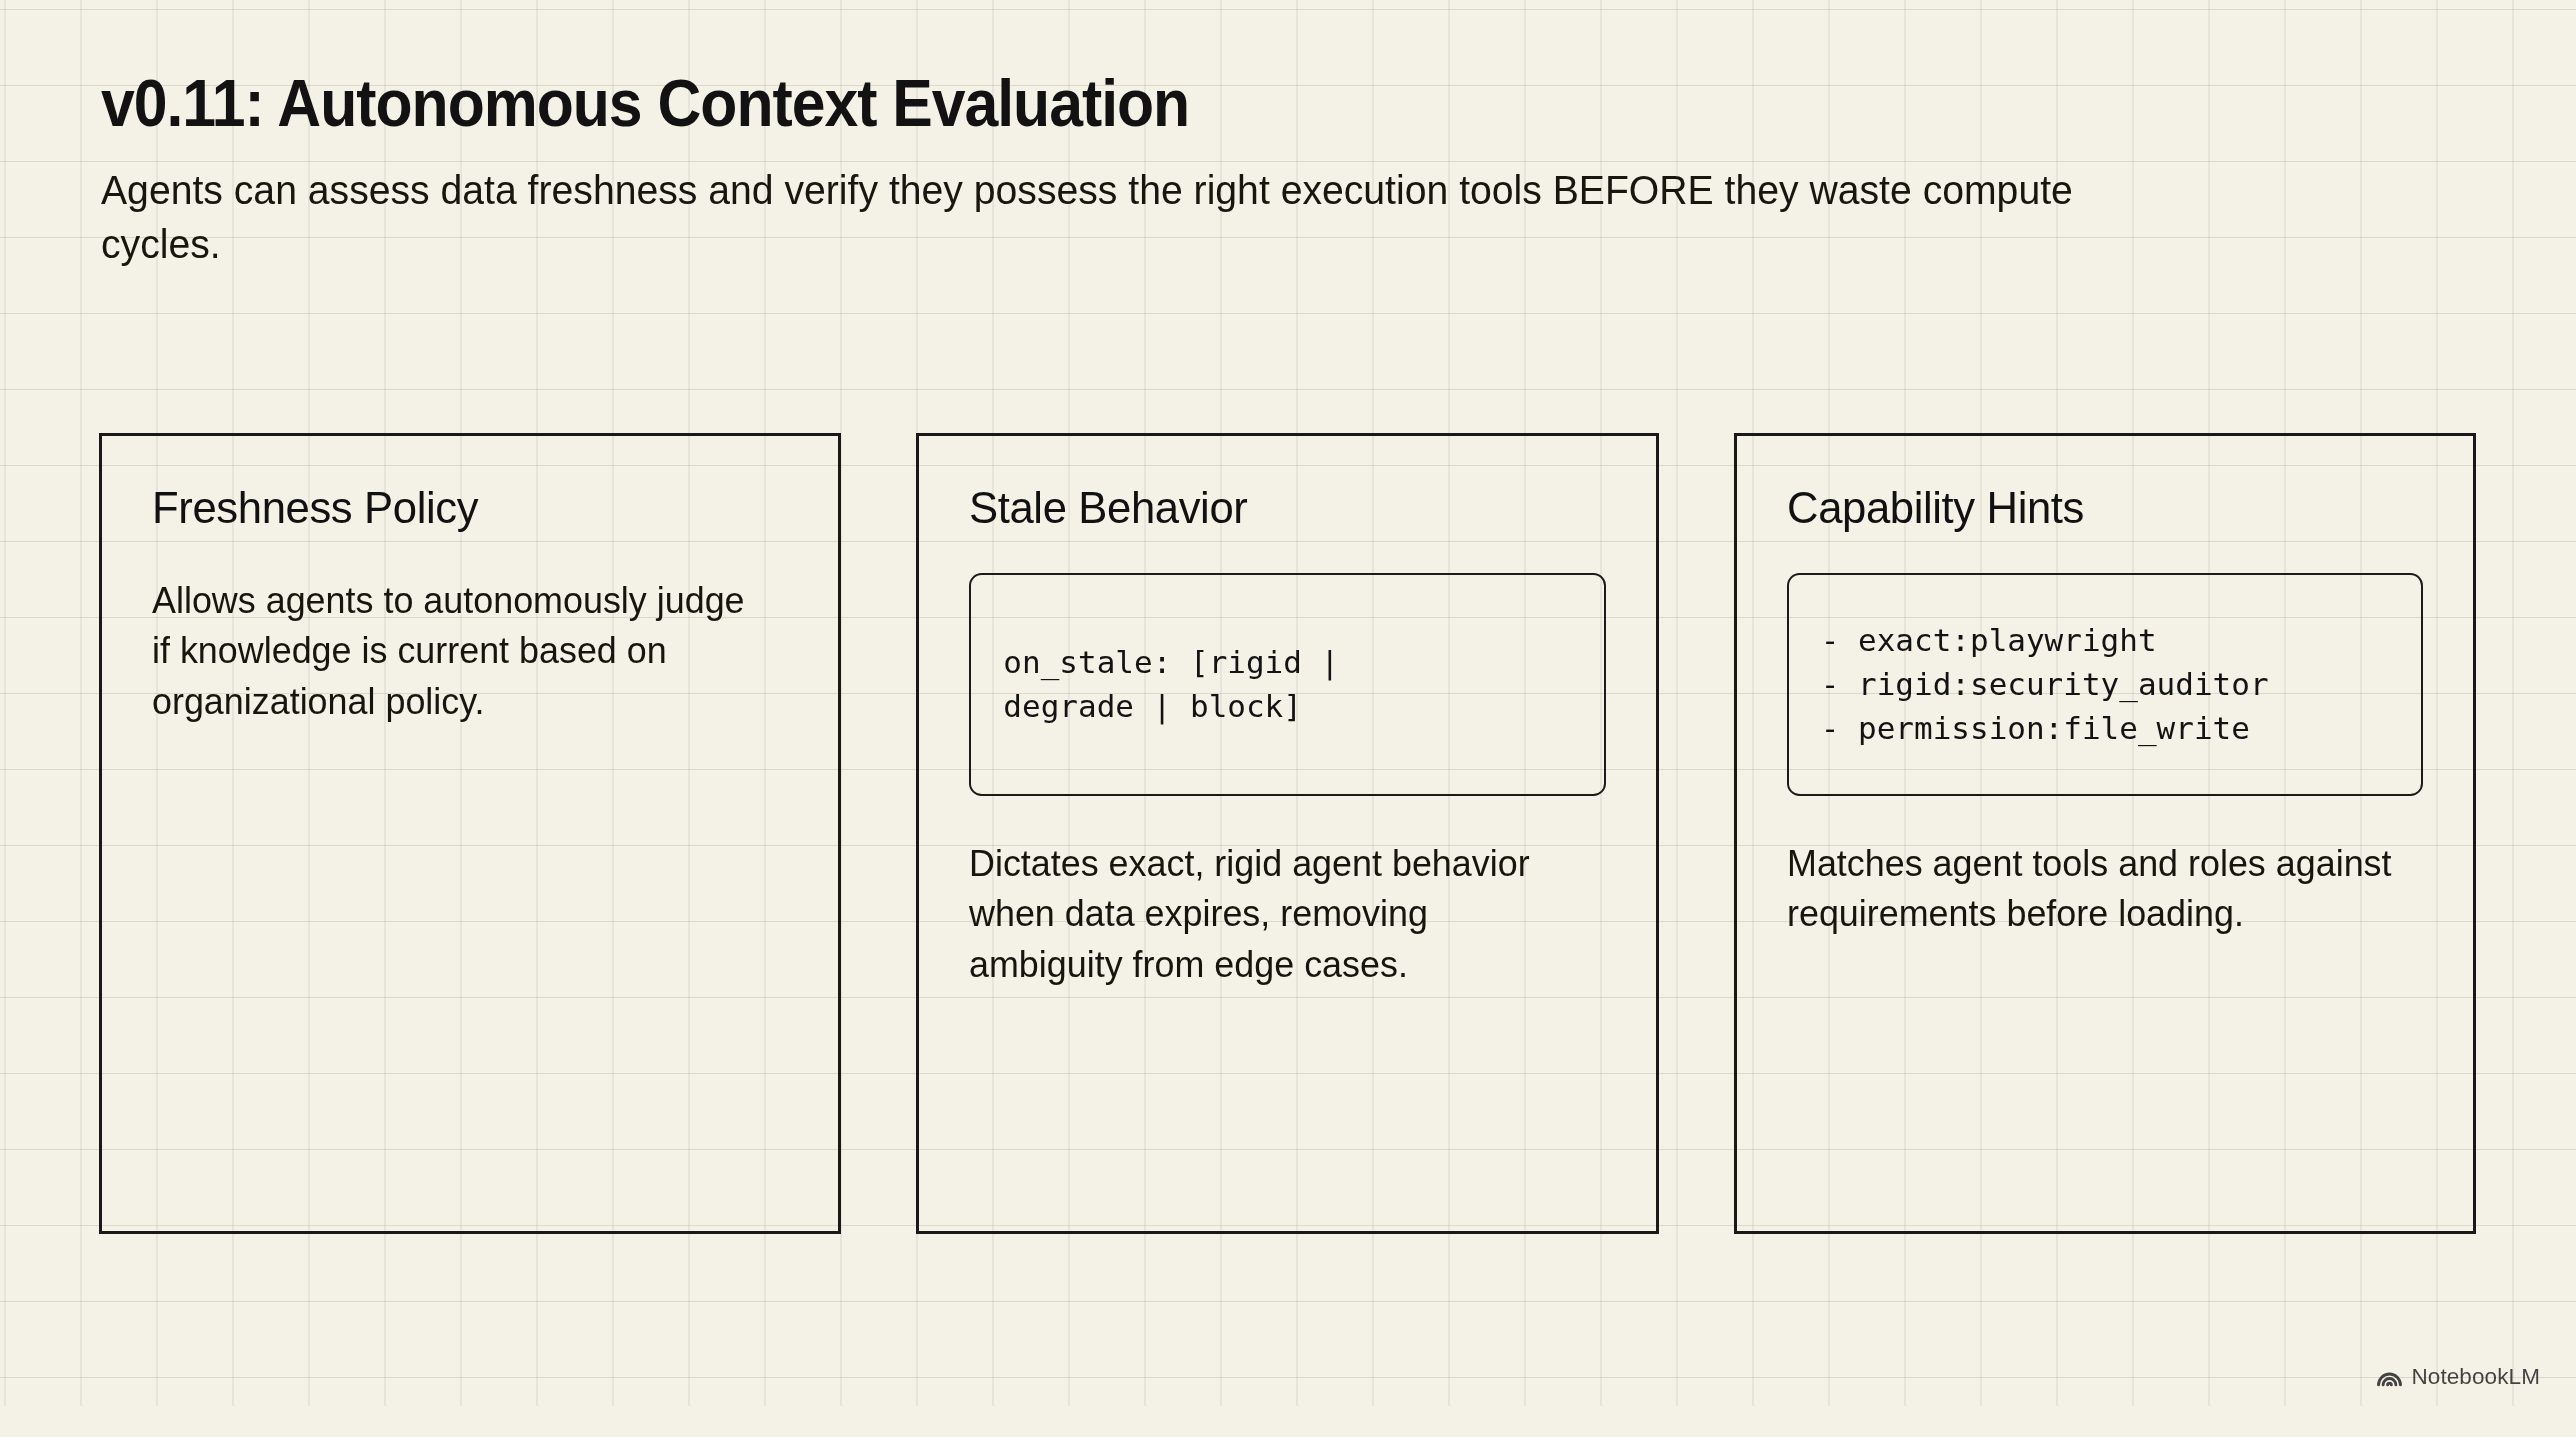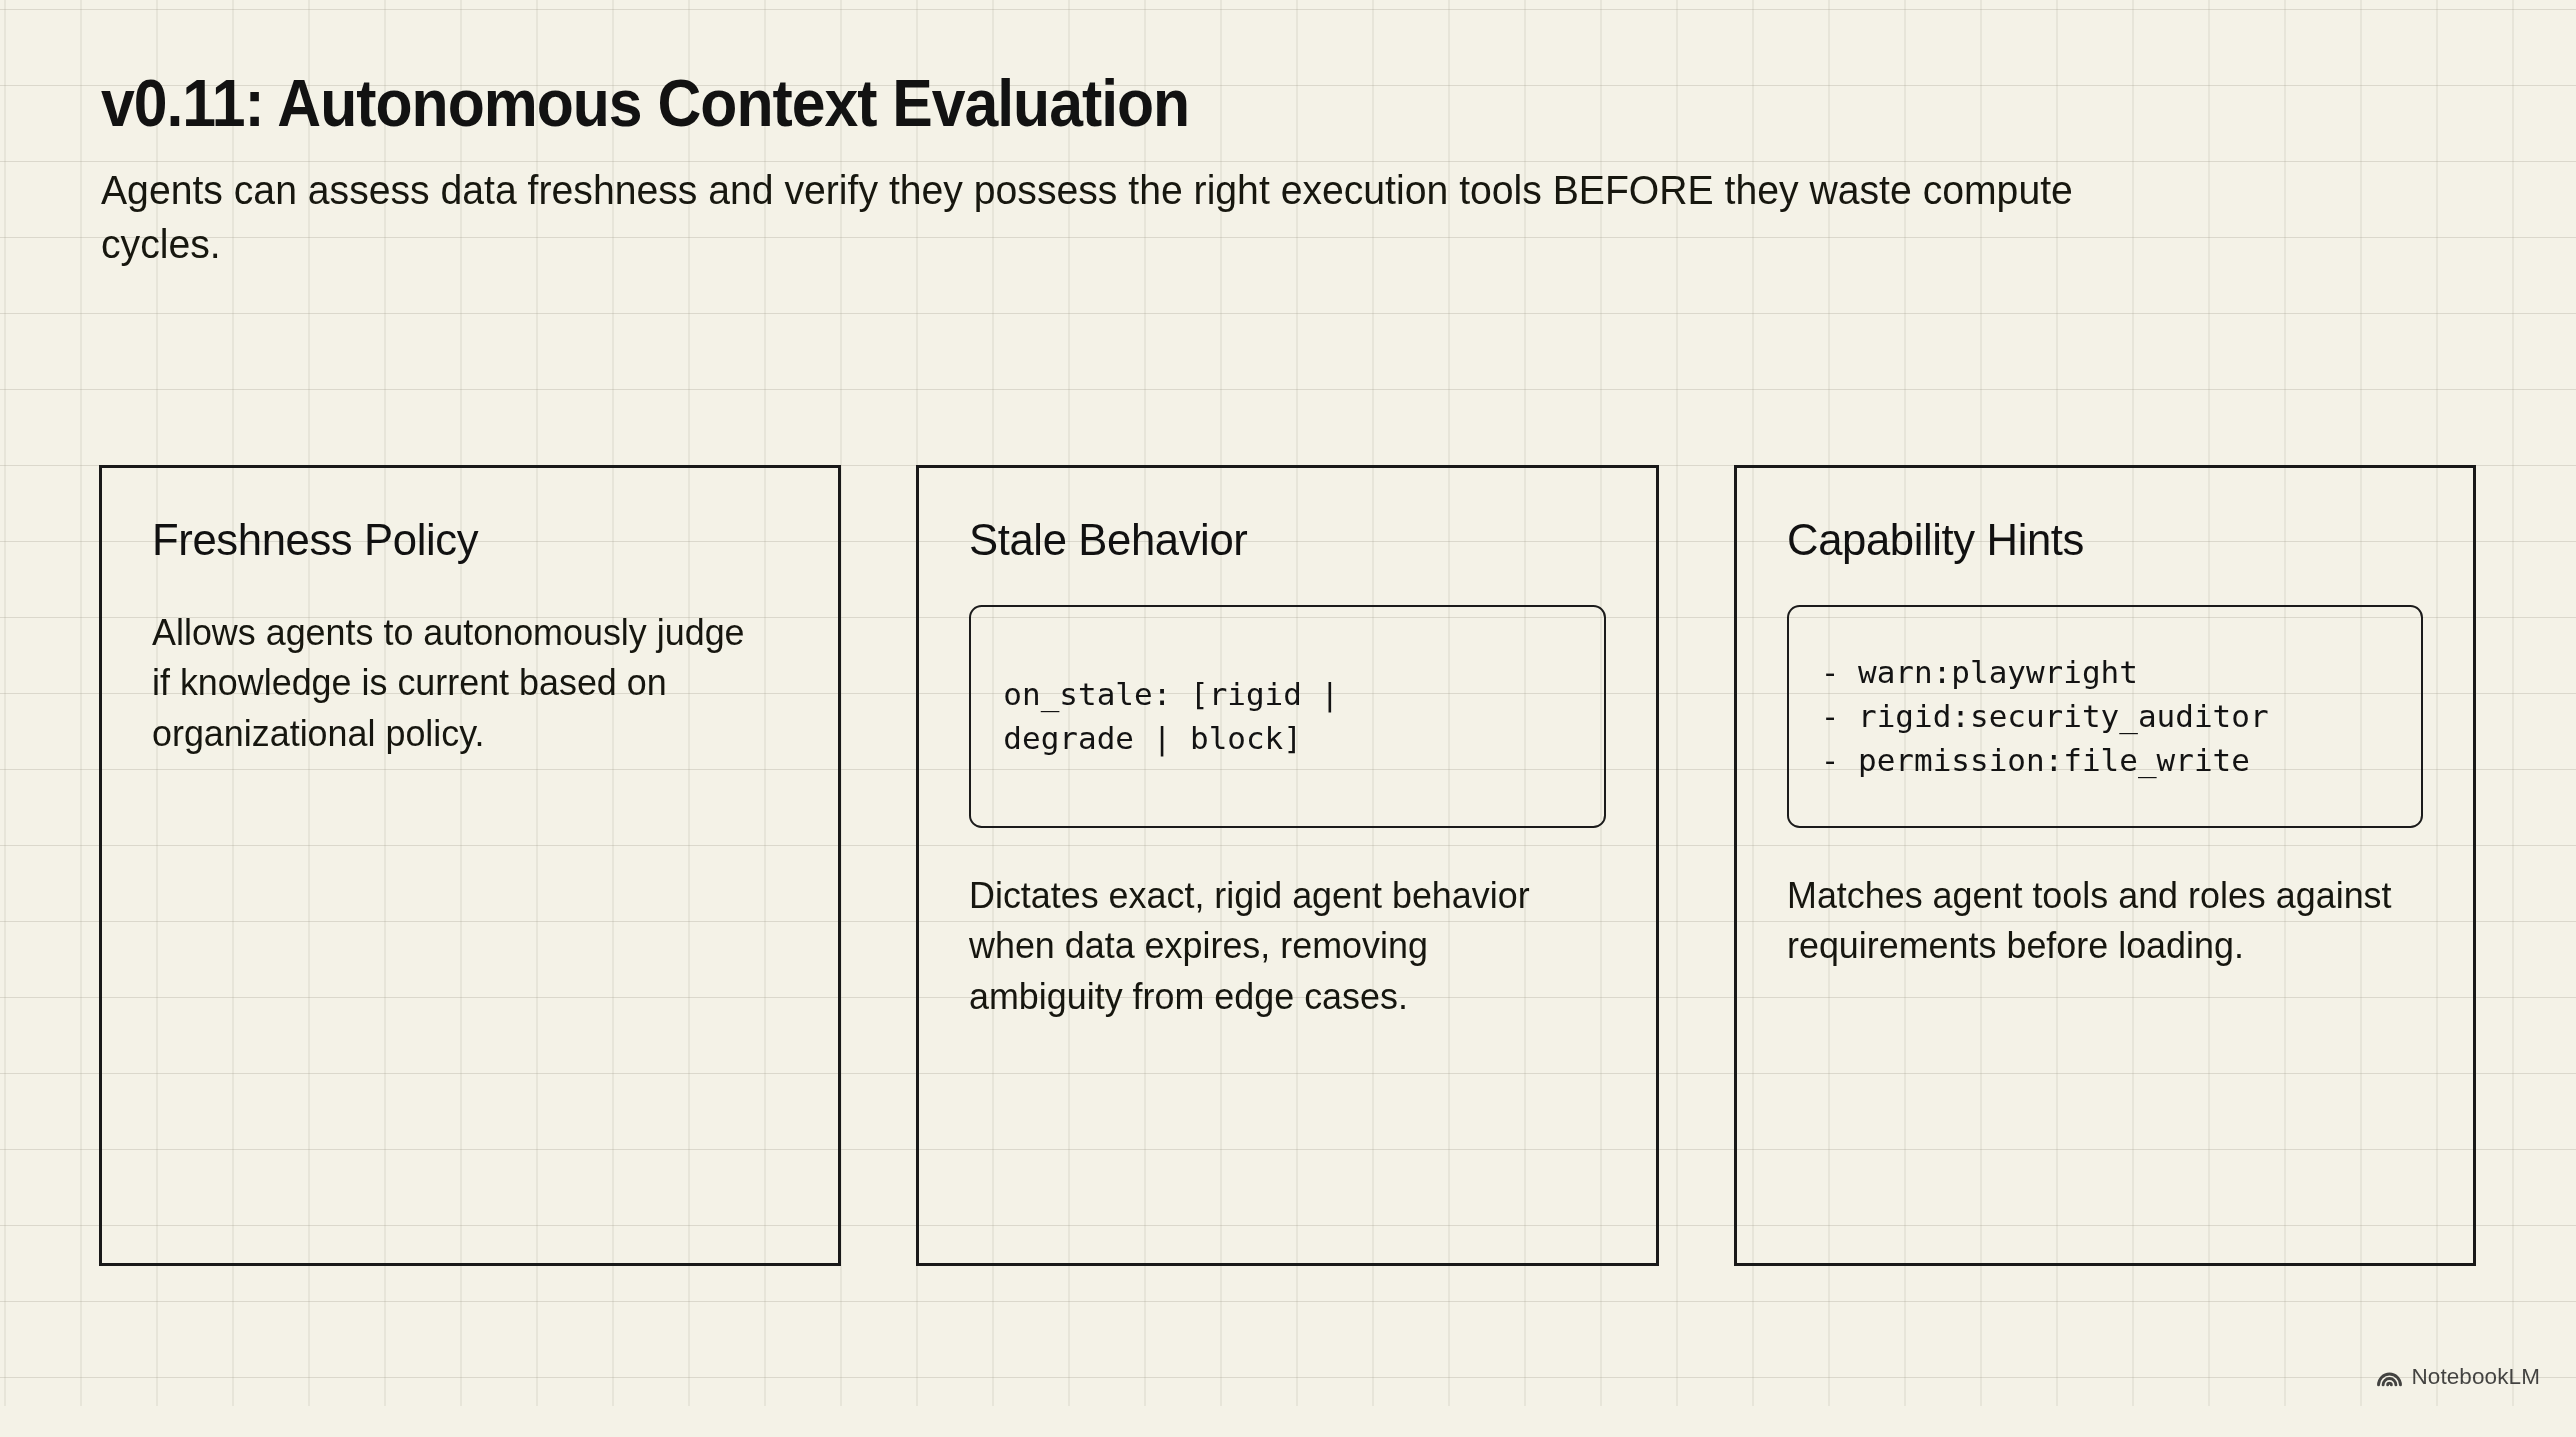--- a/index.html
+++ b/index.html
@@ -60,21 +60,20 @@
   
   #cards-row {
     position: absolute;
     left: 99px;
     top: 433px;
     width: 2377px;
     height: 801px;
     display: flex;
     flex-direction: row;
     gap: 75px;
-    margin-top: 32px;
   }
   .card {
     flex: 1 1 0;
     box-sizing: border-box;
     border: 3.6px solid #191919;
     background: transparent;
     padding: 47px 50px 0 50px;
     display: flex;
     flex-direction: column;
   }
@@ -164,21 +163,21 @@
       <div class="code-box">
         <div class="code-line">on_stale: [rigid |</div>
         <div class="code-line">degrade | block]</div>
       </div>
       <p class="card-desc">Dictates exact, rigid agent behavior when data expires, removing ambiguity from edge cases.</p>
     </div>
 
     <div class="card">
       <h2 class="card-title">Capability Hints</h2>
       <div class="code-box">
-        <div class="code-line">- warn:playwright</div>
+        <div class="code-line">- exact:playwright</div>
         <div class="code-line">- rigid:security_auditor</div>
         <div class="code-line">- permission:file_write</div>
       </div>
       <p class="card-desc">Matches agent tools and roles against requirements before loading.</p>
     </div>
 
   </div>
 
   <div id="watermark">
     <span id="notebooklm-icon">

